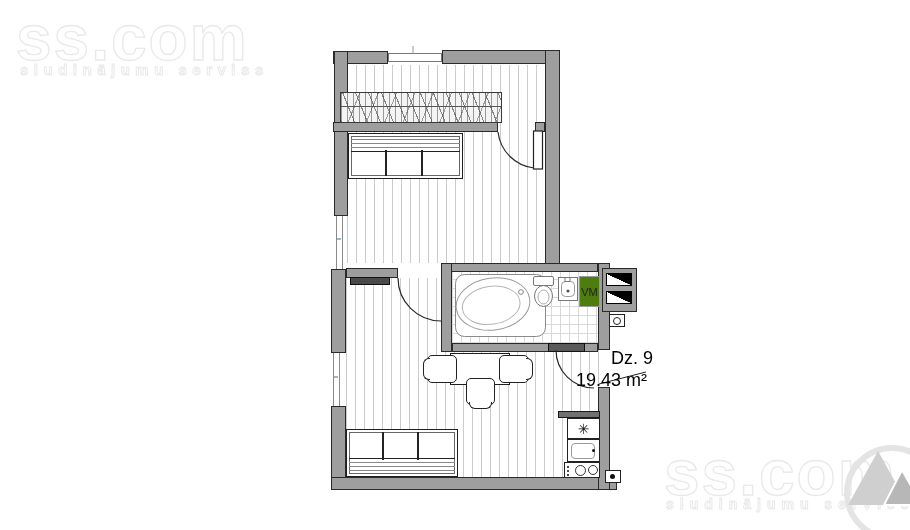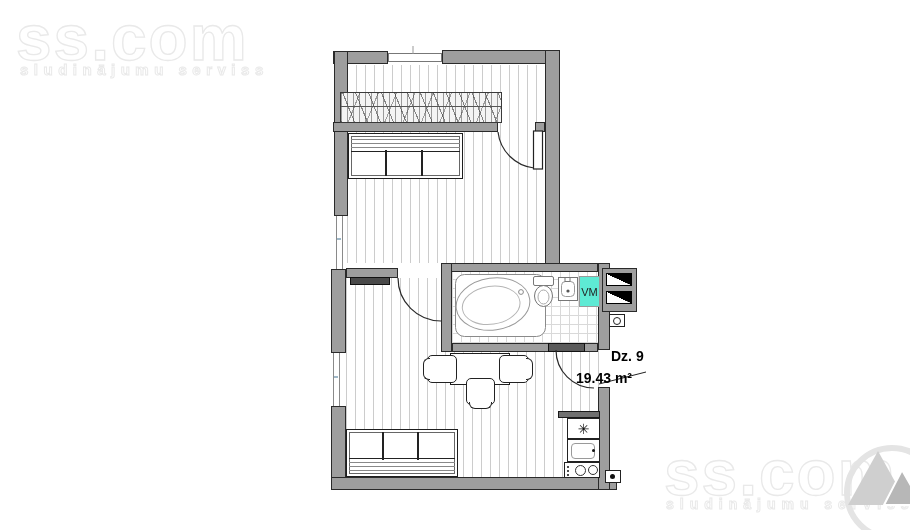--- a/index.html
+++ b/index.html
@@ -56,22 +56,22 @@
 
   .vent{background:linear-gradient(to top right,#ffffff 49%,#000 50%);border:1px solid #000;}
   .smallbox{background:#fff;border:1.5px solid #222;}
   .ring{border:1.5px solid #222;border-radius:50%;background:#fff;}
   .dot{background:#111;border-radius:50%;}
 
   .fridge-glyph{font-family:"DejaVu Sans",sans-serif;font-size:14px;color:#111;
     display:flex;align-items:center;justify-content:center;width:100%;height:100%;}
 
   
-  .plan-label{font-weight:bold;color:var(--label-text);font-size:14px;line-height:1;white-space:nowrap;}
-  #vm-box{background:#5eead4;border:1px solid #9a9a9a;display:flex;align-items:center;justify-content:center;
+  .plan-label{font-weight:normal;color:var(--label-text);font-size:18px;line-height:1;white-space:nowrap;}
+  #vm-box{background:#4d7c0f;border:1px solid #9a9a9a;display:flex;align-items:center;justify-content:center;
     font-size:11px;color:#222;}
   svg{position:absolute;left:0;top:0;}
 </style>
 </head>
 <body>
 
 <div id="canvas">
 
   <div class="abs wm-brand" id="wm-tl-brand">ss.com</div>
   <div class="abs wm-tag" id="wm-tl-tag">sludinājumu serviss</div>

